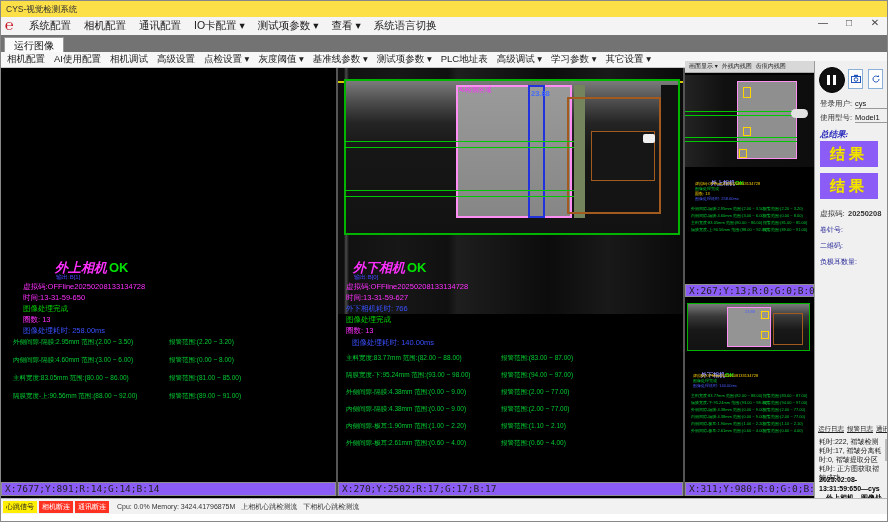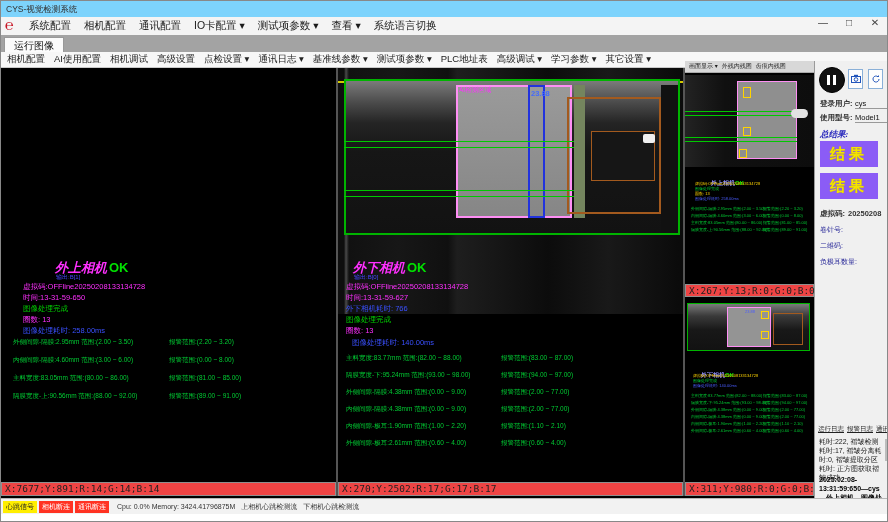--- a/index.html
+++ b/index.html
@@ -1,35 +1,35 @@
 <!DOCTYPE html>
 <html><head>
 <meta charset="utf-8">
 <style>
   html,body{margin:0;padding:0;background:#cfcfcf;font-family:"Liberation Sans","DejaVu Sans",sans-serif;}
   #app{position:relative;width:888px;height:522px;background:#ffffff;overflow:hidden;border:1px solid #888;box-sizing:border-box;}
   .abs{position:absolute;}
   .nowrap{white-space:nowrap;}
 
   
-  .titlebar{left:0;top:0;width:888px;height:16px;background:#7dd3fc;color:#333;font-size:8.5px;line-height:16px;padding-left:5px;box-sizing:border-box;}
+  .titlebar{left:0;top:0;width:888px;height:16px;background:#fde047;color:#333;font-size:8.5px;line-height:16px;padding-left:5px;box-sizing:border-box;}
   .menubar{left:0;top:16px;width:888px;height:18px;background:#f4f4f4;border-bottom:1px solid #ddd;display:flex;align-items:center;}
   .logo{width:18px;height:16px;margin:0 6px 0 4px;color:#c81626;font:italic bold 15px "Liberation Serif",serif;line-height:15px;}
   .menu-item{font-size:10.5px;color:#1a1a1a;margin-right:13px;cursor:default;}
   .winbtns{right:4px;top:16px;display:flex;gap:10px;}
   .winbtn{font-size:10px;color:#444;width:16px;text-align:center;}
-  .tabrow{left:0;top:34px;width:888px;height:17px;background:#a3a3a3;border-bottom:1px solid #b5b5b5;}
+  .tabrow{left:0;top:34px;width:888px;height:17px;background:#737373;border-bottom:1px solid #b5b5b5;}
   .tab{position:absolute;left:3px;top:2px;height:15px;line-height:15px;padding:0 9px;background:#fbfbfb;border:1px solid #999;border-bottom:none;font-size:10px;color:#111;}
   .toolbar{left:0;top:51px;width:888px;height:16px;background:#f7f7f7;border-bottom:1px solid #c9c9c9;display:flex;align-items:center;padding-left:6px;box-sizing:border-box;}
   .tool-item{font-size:9.5px;color:#222;margin-right:9px;white-space:nowrap;}
 
   
   .main{left:0;top:67px;width:888px;height:430px;background:#000;}
   .divider{background:#555;}
-  .coordbar{background:#ef4444;border:1px solid #8f8f8f;box-sizing:border-box;color:#222;font:9.5px "DejaVu Sans Mono",monospace;line-height:12px;padding-left:3px;}
+  .coordbar{background:#8b5cf6;border:1px solid #8f8f8f;box-sizing:border-box;color:#222;font:9.5px "DejaVu Sans Mono",monospace;line-height:12px;padding-left:3px;}
 
   
   .limg{left:0;top:0;width:335px;height:176px;overflow:hidden;background:linear-gradient(90deg,#9b9b9b 0px,#9b9b9b 8px,#2e2e2e 9px,#232323 34px,#0b0b0b 62px,#0e0e0e 140px,#090909 238px,#1c1c1c 284px,#3c3c3c 300px,#272727 318px,#121212 335px);}
   .yline{height:2px;background:#d2ca00;}
   .gline{height:1px;background:#00c800;}
   .pinkbox{border:2px solid #ff8ff5;background:linear-gradient(180deg,#9a9a9a,#868686);box-sizing:border-box;}
   .thresh{font-size:6.5px;color:#ff3232;}
   .bluereadout{color:#4169ff;font-size:7.5px;font-weight:bold;}
   .nozzle{background:#e2e2e2;border-radius:8px;}
   .nozzle-tail{background:#8a8a8a;border-radius:2px;}
@@ -60,21 +60,21 @@
   .t-yel{font-size:4px;color:#ffd400;}
   .t-grn{font-size:4px;color:#00cc33;}
   .t-blu{font-size:4px;color:#4a5cff;}
   .t-meas{font-size:4px;color:#00cc33;}
 
   
   .rpanel{left:813px;top:60px;width:75px;height:437px;background:#f0f0f0;border-left:1px solid #9a9a9a;box-sizing:border-box;}
   .pausebtn{left:4px;top:6px;width:24px;height:24px;border-radius:50%;background:#101010;border:1px solid #000;}
   .pausebtn .bar{position:absolute;top:7px;width:3px;height:10px;background:#fff;}
   .smallbtn{width:15px;height:20px;background:#fdfdfd;border:1px solid #8ab0d8;box-sizing:border-box;display:flex;align-items:center;justify-content:center;}
-  .flabel{font-size:7.5px;color:#333;font-weight:bold;}
+  .flabel{font-size:7.5px;color:#333;}
   .fvalue{font-size:7.5px;color:#111;border-bottom:1px solid #999;min-width:34px;display:inline-block;}
   .totallabel{font:italic bold 8.5px "Liberation Serif",serif;color:#2222bb;}
   .resultbox{left:5px;width:58px;height:26px;background:#8b5cf6;display:flex;align-items:center;justify-content:center;}
   .resulttext{font:bold 15px "Liberation Serif",serif;color:#f3e300;letter-spacing:4px;text-shadow:0 0 1px #b9a900;}
   .bluelabel{font-size:7px;color:#2a2a99;}
   .logtab{font-size:6.5px;color:#222;margin-right:3px;text-decoration:underline;white-space:nowrap;}
   .logtext{font-size:7px;color:#1a1a1a;line-height:9px;}
   .logtext2{font-size:7px;color:#000;font-weight:bold;line-height:9px;}
 
   
@@ -112,21 +112,21 @@
   <div class="abs tabrow">
     <span class="tab">运行图像</span>
   </div>
 
   <div class="abs toolbar">
     <span class="tool-item">相机配置</span>
     <span class="tool-item">AI使用配置</span>
     <span class="tool-item">相机调试</span>
     <span class="tool-item">高级设置</span>
     <span class="tool-item">点检设置 ▾</span>
-    <span class="tool-item">通讯日志 ▾</span>
+    <span class="tool-item">灰度阈值 ▾</span>
     <span class="tool-item">基准线参数 ▾</span>
     <span class="tool-item">测试项参数 ▾</span>
     <span class="tool-item">PLC地址表</span>
     <span class="tool-item">高级调试 ▾</span>
     <span class="tool-item">学习参数 ▾</span>
     <span class="tool-item">其它设置 ▾</span>
   </div>
 
   <div class="abs main">
 

